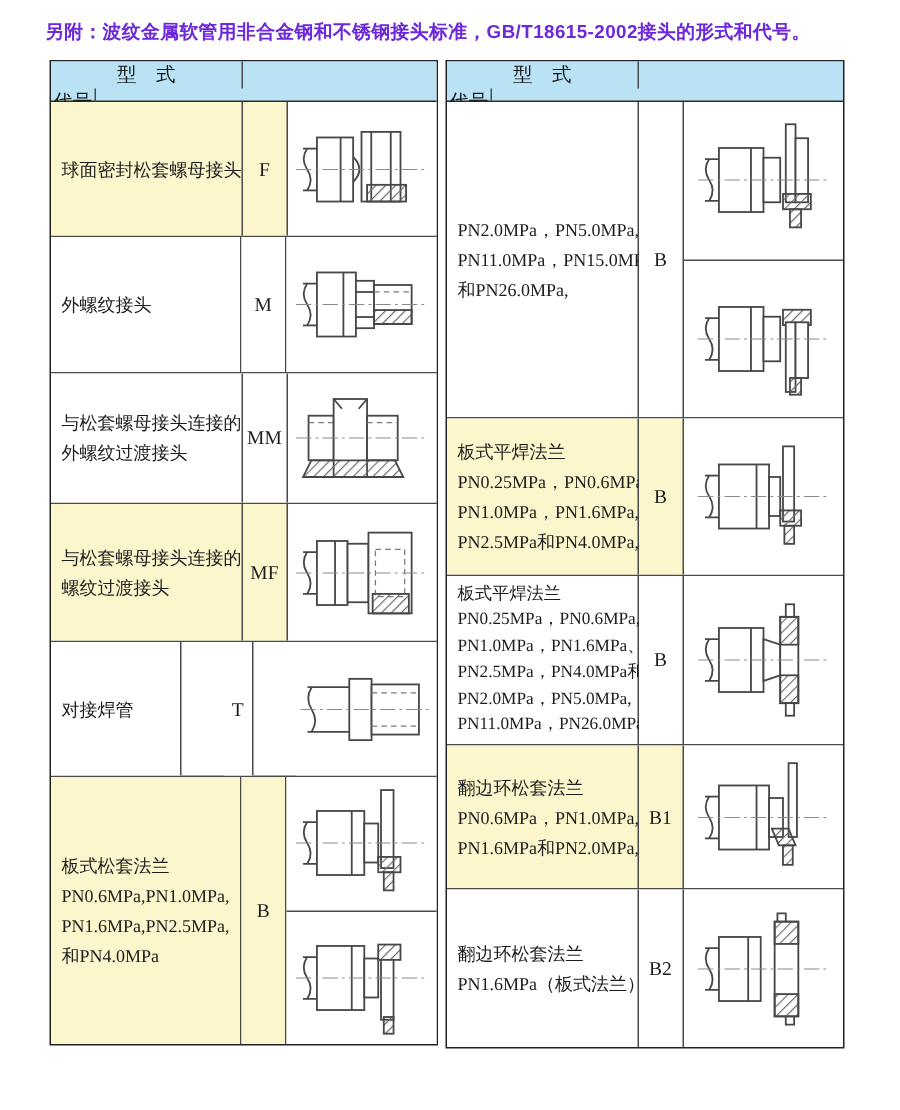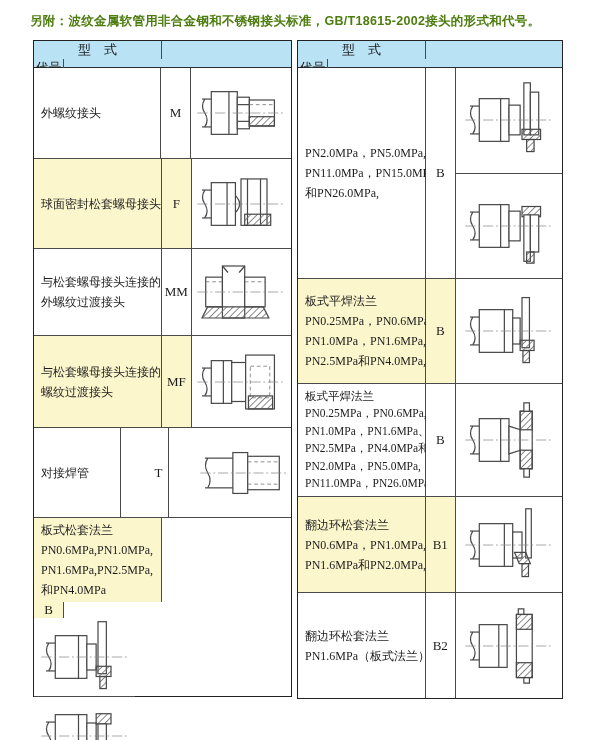--- a/index.html
+++ b/index.html
@@ -3,21 +3,21 @@
 <meta charset="utf-8">
 <style>
   html,body{margin:0;padding:0;}
   body{
     width:600px;height:740px;background:#ffffff;overflow:hidden;position:relative;
     font-family:"Liberation Serif","DejaVu Serif",serif;color:#1c1c1c;
   }
   .page-title{
     position:absolute;left:30px;top:13px;width:560px;
     font-family:"Liberation Sans","DejaVu Sans",sans-serif;
-    font-weight:bold;font-size:12.5px;letter-spacing:0.3px;color:#4d7c0f;
+    font-weight:bold;font-size:12.5px;letter-spacing:0.3px;color:#6d28d9;
   }
   .tbl{
     position:absolute;border:1.8px solid #222;background:#fff;box-sizing:border-box;
   }
   .hrow{
     display:flex;box-sizing:border-box;border-bottom:1.6px solid #2c2c2c;flex-direction:column;
   }
   .hcell{
     box-sizing:border-box;display:flex;align-items:center;justify-content:center;
     font-size:13px;color:#1a1a1a;border-right:1.3px solid #4a4a4a;
@@ -40,20 +40,48 @@
 <body>
 
 <div class="page-title">另附：波纹金属软管用非合金钢和不锈钢接头标准，GB/T18615-2002接头的形式和代号。</div>
 <div id="tables-root">
     <div class="tbl" style="left: 33px; top: 40px; width: 259px;">
       <div class="hrow" style="height: 27px; background: rgb(185, 226, 244);">
         <div class="hcell" style="width: 128px;">型　式</div>
         <div class="hcell" style="width: 30px;">代号</div>
         <div class="hcell" style="width: 101px;">简　图</div>
       </div>
+      <div class="trow" style="height: 90px;">
+        <div class="cell cell-type" style="width: 128px; background: rgb(251, 246, 204);">
+          <div class="tl">球面密封松套螺母接头</div>
+        </div>
+        <div class="cell cell-code" style="width: 30px; background: rgb(251, 246, 204);">F</div>
+        <div class="cell cell-diag" style="width: 101px;">
+          <div class="dg">
+            <svg viewBox="0 0 100 84" preserveAspectRatio="xMidYMid meet" xmlns="http://www.w3.org/2000/svg">
+              <defs>
+                <pattern id="hp1" width="5" height="5" patternUnits="userSpaceOnUse" patternTransform="rotate(45)">
+                  <line x1="0" y1="0" x2="0" y2="5" stroke="#6b6b6b" stroke-width="1.7"></line>
+                </pattern>
+              </defs>
+              <line x1="8" y1="27" x2="18" y2="27" fill="none" stroke="#474747" stroke-width="1.3"></line>
+              <line x1="8" y1="57" x2="18" y2="57" fill="none" stroke="#474747" stroke-width="1.3"></line>
+              <path d="M11,27 q-5,7.5 0,15 q5,7.5 0,15" fill="none" stroke="#474747" stroke-width="1.3"></path>
+              <rect x="18" y="19" width="26" height="46" fill="#fff" stroke="#474747" stroke-width="1.3"></rect>
+              <line x1="35" y1="19" x2="35" y2="65" fill="none" stroke="#474747" stroke-width="1.3"></line>
+              <path d="M44,33 q9,9 0,18" fill="none" stroke="#474747" stroke-width="1.3"></path>
+              <rect x="50" y="15" width="28" height="50" fill="#fff" stroke="#474747" stroke-width="1.3"></rect>
+              <line x1="57" y1="15" x2="57" y2="65" fill="none" stroke="#474747" stroke-width="1.3"></line>
+              <line x1="71" y1="15" x2="71" y2="65" fill="none" stroke="#474747" stroke-width="1.3"></line>
+              <rect x="54" y="53" width="28" height="12" fill="url(#hp1)" stroke="#474747" stroke-width="1.3"></rect>
+              <line x1="3" y1="42" x2="97" y2="42" fill="none" stroke="#8a8a8a" stroke-width="0.8" stroke-dasharray="11 3 2 3"></line>
+            </svg>
+          </div>
+        </div>
+      </div>
       <div class="trow" style="height: 91px;">
         <div class="cell cell-type" style="width: 128px; background: rgb(255, 255, 255);">
           <div class="tl">外螺纹接头</div>
         </div>
         <div class="cell cell-code" style="width: 30px; background: rgb(255, 255, 255);">M</div>
         <div class="cell cell-diag" style="width: 101px;">
           <div class="dg">
             <svg viewBox="0 0 100 84" preserveAspectRatio="xMidYMid meet" xmlns="http://www.w3.org/2000/svg">
               <defs>
                 <pattern id="hp0" width="5" height="5" patternUnits="userSpaceOnUse" patternTransform="rotate(45)">
@@ -69,48 +97,20 @@
               <line x1="46" y1="33" x2="59" y2="33" fill="none" stroke="#474747" stroke-width="1.3"></line>
               <line x1="46" y1="51" x2="59" y2="51" fill="none" stroke="#474747" stroke-width="1.3"></line>
               <rect x="59" y="28" width="27" height="28" fill="#fff" stroke="#474747" stroke-width="1.3"></rect>
               <line x1="59" y1="33" x2="86" y2="33" fill="none" stroke="#7a7a7a" stroke-width="0.9" stroke-dasharray="4 3"></line>
               <rect x="59" y="46" width="27" height="10" fill="url(#hp0)" stroke="#474747" stroke-width="1.3"></rect>
               <line x1="3" y1="42" x2="97" y2="42" fill="none" stroke="#8a8a8a" stroke-width="0.8" stroke-dasharray="11 3 2 3"></line>
             </svg>
           </div>
         </div>
       </div>
-      <div class="trow" style="height: 90px;">
-        <div class="cell cell-type" style="width: 128px; background: rgb(251, 246, 204);">
-          <div class="tl">球面密封松套螺母接头</div>
-        </div>
-        <div class="cell cell-code" style="width: 30px; background: rgb(251, 246, 204);">F</div>
-        <div class="cell cell-diag" style="width: 101px;">
-          <div class="dg">
-            <svg viewBox="0 0 100 84" preserveAspectRatio="xMidYMid meet" xmlns="http://www.w3.org/2000/svg">
-              <defs>
-                <pattern id="hp1" width="5" height="5" patternUnits="userSpaceOnUse" patternTransform="rotate(45)">
-                  <line x1="0" y1="0" x2="0" y2="5" stroke="#6b6b6b" stroke-width="1.7"></line>
-                </pattern>
-              </defs>
-              <line x1="8" y1="27" x2="18" y2="27" fill="none" stroke="#474747" stroke-width="1.3"></line>
-              <line x1="8" y1="57" x2="18" y2="57" fill="none" stroke="#474747" stroke-width="1.3"></line>
-              <path d="M11,27 q-5,7.5 0,15 q5,7.5 0,15" fill="none" stroke="#474747" stroke-width="1.3"></path>
-              <rect x="18" y="19" width="26" height="46" fill="#fff" stroke="#474747" stroke-width="1.3"></rect>
-              <line x1="35" y1="19" x2="35" y2="65" fill="none" stroke="#474747" stroke-width="1.3"></line>
-              <path d="M44,33 q9,9 0,18" fill="none" stroke="#474747" stroke-width="1.3"></path>
-              <rect x="50" y="15" width="28" height="50" fill="#fff" stroke="#474747" stroke-width="1.3"></rect>
-              <line x1="57" y1="15" x2="57" y2="65" fill="none" stroke="#474747" stroke-width="1.3"></line>
-              <line x1="71" y1="15" x2="71" y2="65" fill="none" stroke="#474747" stroke-width="1.3"></line>
-              <rect x="54" y="53" width="28" height="12" fill="url(#hp1)" stroke="#474747" stroke-width="1.3"></rect>
-              <line x1="3" y1="42" x2="97" y2="42" fill="none" stroke="#8a8a8a" stroke-width="0.8" stroke-dasharray="11 3 2 3"></line>
-            </svg>
-          </div>
-        </div>
-      </div>
       <div class="trow" style="height: 87px;">
         <div class="cell cell-type" style="width: 128px; background: rgb(255, 255, 255);">
           <div class="tl">与松套螺母接头连接的</div>
           <div class="tl">外螺纹过渡接头</div>
         </div>
         <div class="cell cell-code" style="width: 30px; background: rgb(255, 255, 255);">MM</div>
         <div class="cell cell-diag" style="width: 101px;">
           <div class="dg">
             <svg viewBox="0 0 100 84" preserveAspectRatio="xMidYMid meet" xmlns="http://www.w3.org/2000/svg">
               <defs>
@@ -176,21 +176,21 @@
               <path d="M11,26 q-5,8 0,16 q5,8 0,16" fill="none" stroke="#474747" stroke-width="1.3"></path>
               <rect x="38" y="20" width="16" height="44" fill="#fff" stroke="#474747" stroke-width="1.3"></rect>
               <rect x="54" y="24" width="34" height="36" fill="#fff" stroke="#474747" stroke-width="1.3"></rect>
               <line x1="54" y1="30" x2="88" y2="30" fill="none" stroke="#7a7a7a" stroke-width="0.9" stroke-dasharray="4 3"></line>
               <line x1="54" y1="54" x2="88" y2="54" fill="none" stroke="#7a7a7a" stroke-width="0.9" stroke-dasharray="4 3"></line>
               <line x1="3" y1="42" x2="97" y2="42" fill="none" stroke="#8a8a8a" stroke-width="0.8" stroke-dasharray="11 3 2 3"></line>
             </svg>
           </div>
         </div>
       </div>
-      <div class="trow" style="height: 178px; flex-direction: column;">
+      <div class="trow" style="height: 178px;">
         <div class="cell cell-type" style="width: 128px; background: rgb(251, 246, 204);">
           <div class="tl">板式松套法兰</div>
           <div class="tl">PN0.6MPa,PN1.0MPa,</div>
           <div class="tl">PN1.6MPa,PN2.5MPa,</div>
           <div class="tl">和PN4.0MPa</div>
         </div>
         <div class="cell cell-code" style="width: 30px; background: rgb(251, 246, 204);">B</div>
         <div class="cell cell-diag" style="width: 101px;">
           <div class="dg">
             <svg viewBox="0 0 100 84" preserveAspectRatio="xMidYMid meet" xmlns="http://www.w3.org/2000/svg">

